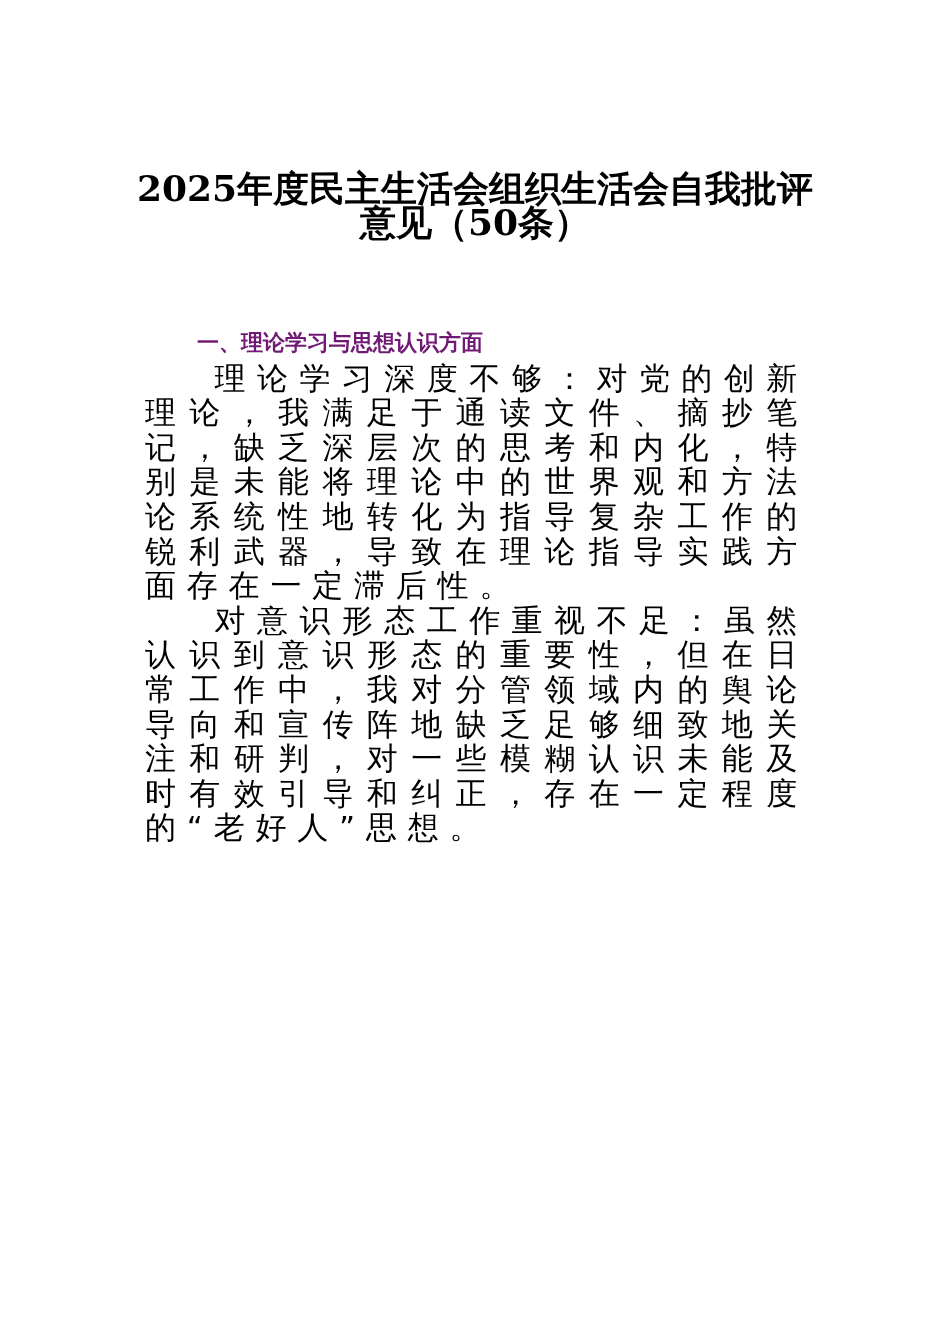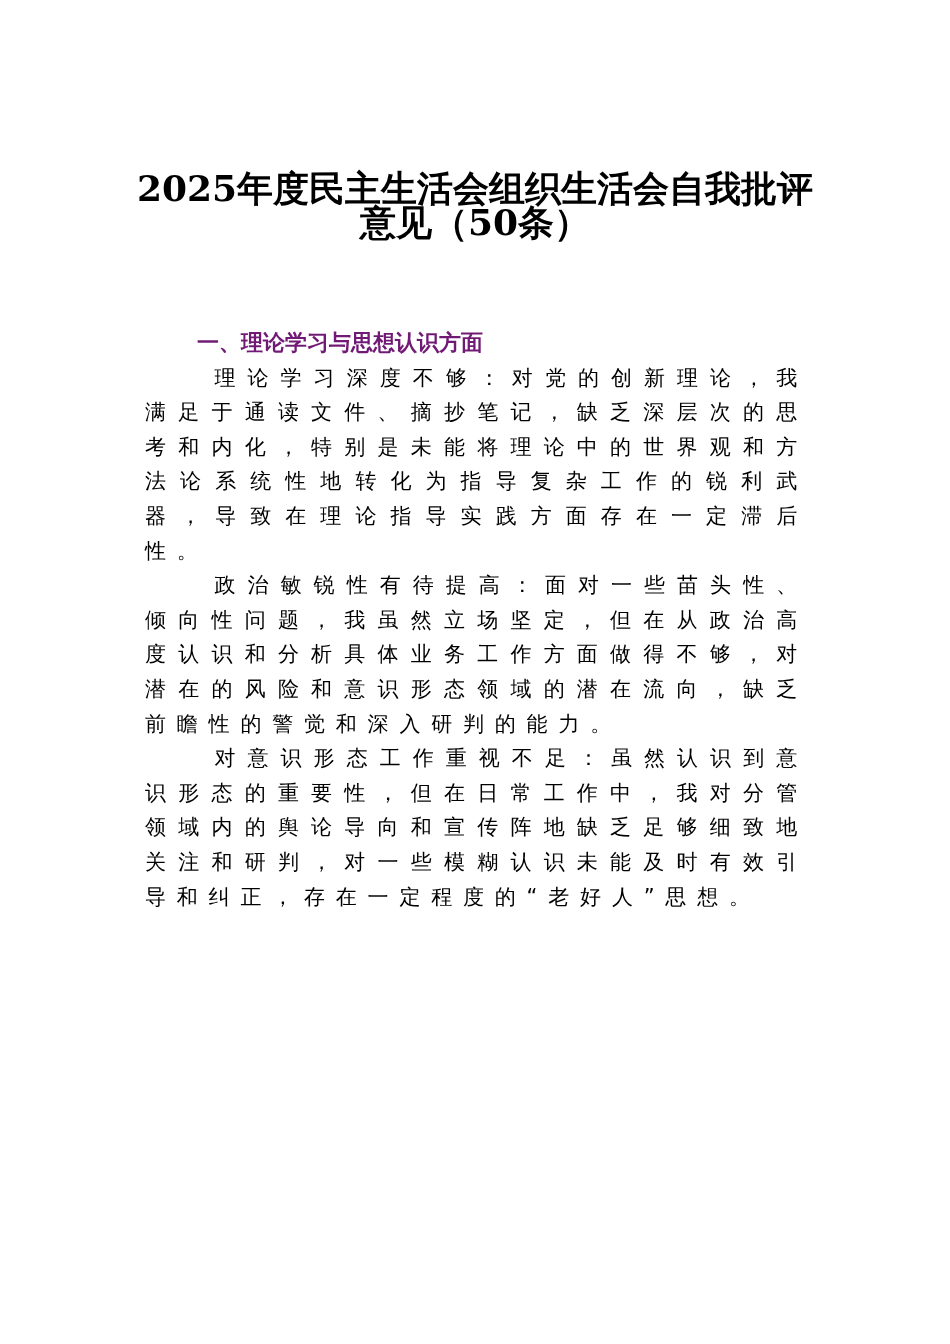--- a/index.html
+++ b/index.html
@@ -46,36 +46,35 @@
     font-family: "DejaVu Sans", "Liberation Sans", sans-serif;
     font-weight: bold;
     font-size: 22px;
     line-height: 34.6px;
     padding-left: 52px;
     color: #701a75;
   }
   .para {
     margin: 0;
     font-family: "DejaVu Sans", "Liberation Sans", sans-serif;
-    font-size: 21px;
+    font-size: 31px;
     line-height: 34.6px;
     letter-spacing: 10.8px;
     text-indent: 69.5px;
     text-align: justify;
     color: #000;
     word-break: break-all;
   }
 </style>
 </head>
 <body>
 
 <div class="page">
   <div class="title line1">2025年度民主生活会组织生活会自我批评</div>
   <div class="title line2">意见（50条）</div>
 
   <div class="content">
     <div class="section-heading">一、理论学习与思想认识方面</div>
     <p class="para">理论学习深度不够：对党的创新理论，我满足于通读文件、摘抄笔记，缺乏深层次的思考和内化，特别是未能将理论中的世界观和方法论系统性地转化为指导复杂工作的锐利武器，导致在理论指导实践方面存在一定滞后性。</p>
-    <p class="para">政治敏锐性有待提高：面对一些苗头性、倾向性问题，我虽然立场坚定，但在从政治高度认识和分析具体业务工作方面做得不够，对潜在的风险和意识形态领域的潜在流向，缺乏前瞻性的警觉和深入研判的能力。</p>
     <p class="para">对意识形态工作重视不足：虽然认识到意识形态的重要性，但在日常工作中，我对分管领域内的舆论导向和宣传阵地缺乏足够细致地关注和研判，对一些模糊认识未能及时有效引导和纠正，存在一定程度的“老好人”思想。</p>
 
   </div>
 </div>
 
 </body></html>

